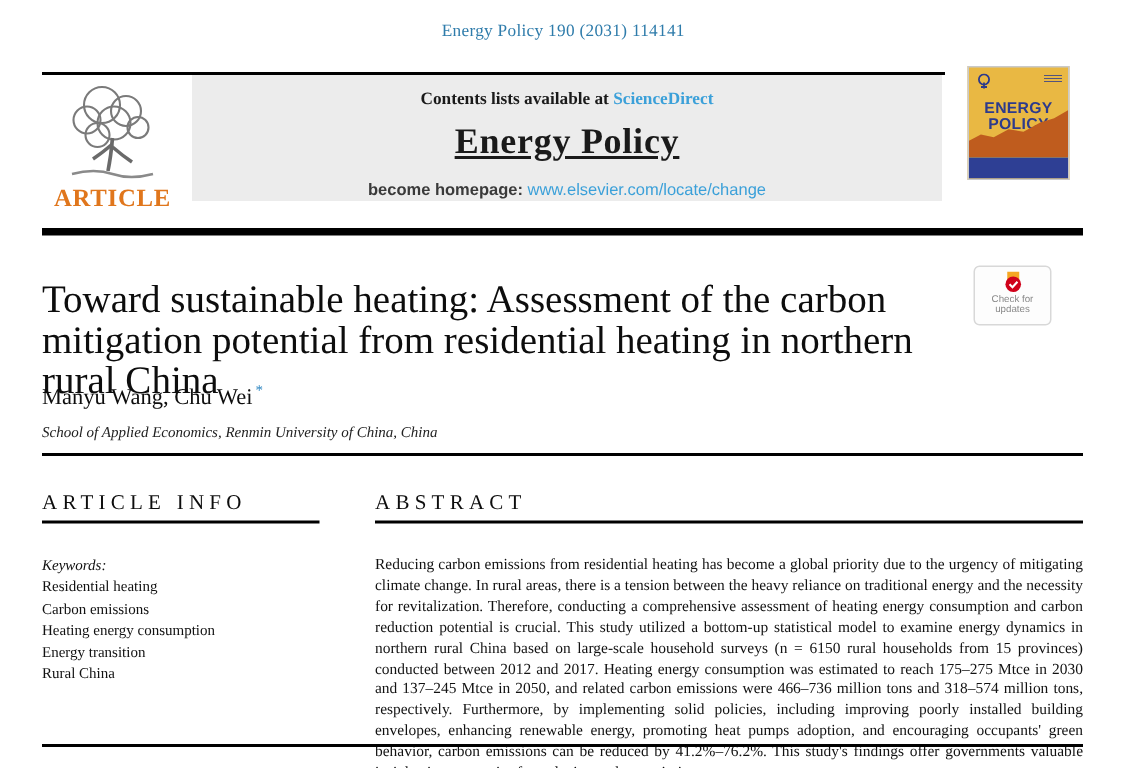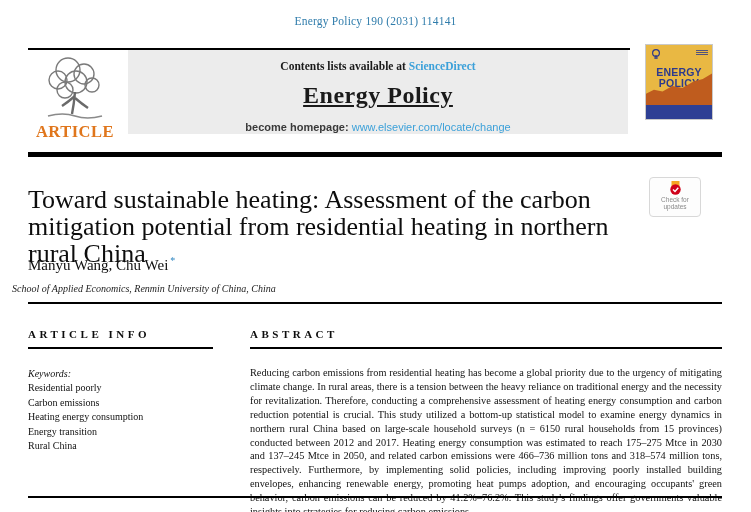--- a/index.html
+++ b/index.html
@@ -122,21 +122,21 @@
   }
   .authors {
     position: absolute;
     top: 255px; left: 28px;
     font-size: 15px;
     color: #0d0d0d;
   }
   .author-star { color: #2e86c1; font-size: 10px; vertical-align: super; margin-left: 2px; }
   .affiliation {
     position: absolute;
-    top: 283px; left: 12px;
+    top: 283px; left: 28px;
     font-style: italic;
     font-size: 10px;
     color: #222;
   }
 
   
   .badge {
     position: absolute;
     top: 177px; left: 649px;
     width: 52px; height: 40px;
@@ -149,22 +149,22 @@
   .badge svg { display: block; margin: 3px auto 0 auto; }
   .badge-text {
     font-family: "Liberation Sans", sans-serif;
     font-size: 6.5px;
     line-height: 7px;
     color: #8a8a8a;
   }
 
   
   .section-heading {
-    font-size: 11px;
-    font-weight: bold;
+    font-size: 14px;
+    font-weight: normal;
     letter-spacing: 3.5px;
     color: #0d0d0d;
   }
   .article-info { position: absolute; top: 328px; left: 28px; width: 185px; }
   .keywords-label { margin-top: 27px; font-style: italic; font-size: 10px; line-height: 14px; color: #111; }
   .keyword { font-size: 10px; line-height: 14.6px; color: #111; }
 
   .abstract { position: absolute; top: 328px; left: 250px; width: 472px; }
   .abstract-text {
     margin-top: 26px;
@@ -246,21 +246,21 @@
   <div class="authors">
     <span>Manyu Wang, Chu Wei</span><span class="author-star">*</span>
   </div>
   <div class="affiliation">School of Applied Economics, Renmin University of China, China</div>
 
   <div class="rule-full"></div>
 
   <div class="article-info">
     <div class="section-heading">ARTICLE INFO</div>
     <div class="keywords-label">Keywords:</div>
-    <div class="keyword">Residential poorly</div>
+    <div class="keyword">Residential heating</div>
     <div class="keyword">Carbon emissions</div>
     <div class="keyword">Heating energy consumption</div>
     <div class="keyword">Energy transition</div>
     <div class="keyword">Rural China</div>
   </div>
   <div class="rule-ainfo"></div>
 
   <div class="abstract">
     <div class="section-heading">ABSTRACT</div>
     <div class="abstract-text">Reducing carbon emissions from residential heating has become a global priority due to the urgency of mitigating climate change. In rural areas, there is a tension between the heavy reliance on traditional energy and the necessity for revitalization. Therefore, conducting a comprehensive assessment of heating energy consumption and carbon reduction potential is crucial. This study utilized a bottom-up statistical model to examine energy dynamics in northern rural China based on large-scale household surveys (n = 6150 rural households from 15 provinces) conducted between 2012 and 2017. Heating energy consumption was estimated to reach 175–275 Mtce in 2030 and 137–245 Mtce in 2050, and related carbon emissions were 466–736 million tons and 318–574 million tons, respectively. Furthermore, by implementing solid policies, including improving poorly installed building envelopes, enhancing renewable energy, promoting heat pumps adoption, and encouraging occupants' green behavior, carbon emissions can be reduced by 41.2%–76.2%. This study's findings offer governments valuable insights into strategies for reducing carbon emissions.</div>

